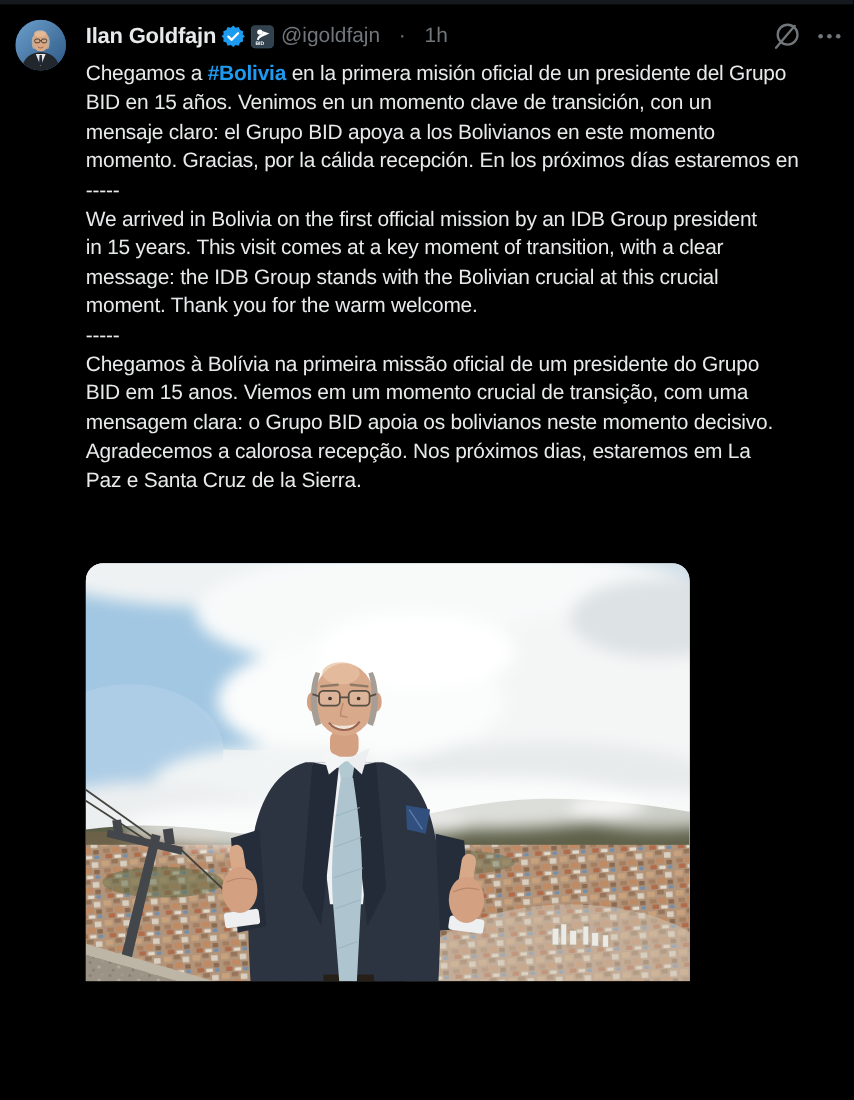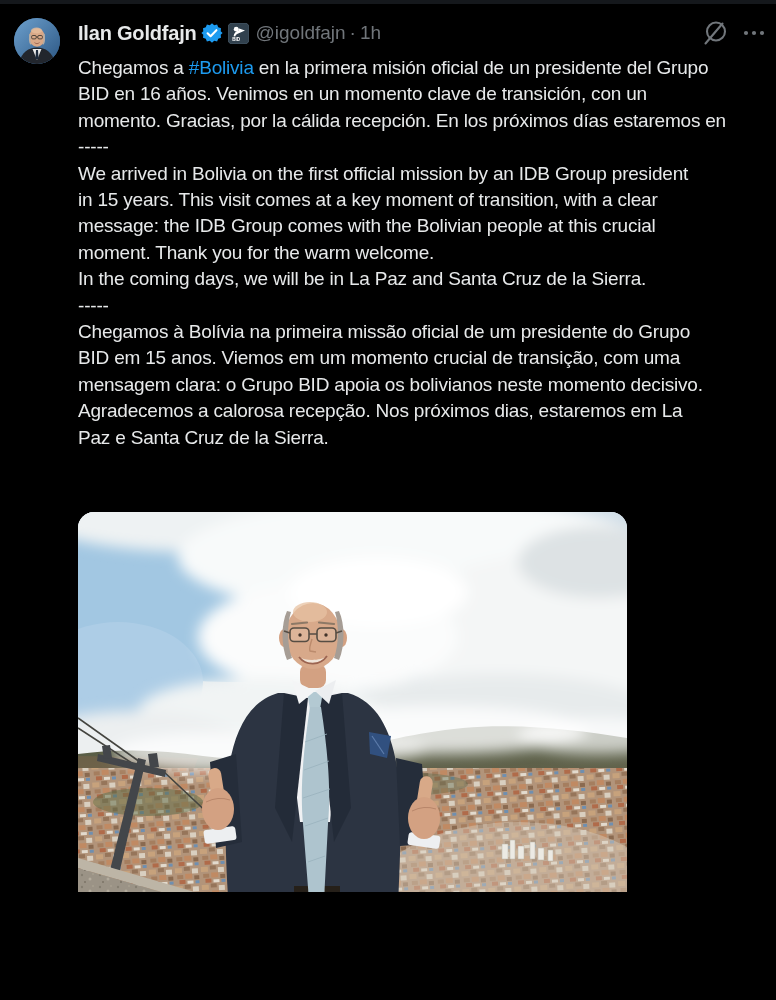--- a/index.html
+++ b/index.html
@@ -19,37 +19,37 @@
   .name{
     font-size:20px;font-weight:700;color:var(--text-primary,#e7e9ea);
     letter-spacing:-0.2px;white-space:nowrap;cursor:pointer;
   }
   .verified{width:22px;height:22px;margin-left:4px;flex:none;display:flex;}
   .affiliate{
     width:21px;height:21px;margin-left:5px;flex:none;border-radius:4px;overflow:hidden;
     cursor:pointer;display:flex;
   }
   .handle-group{
-    display:flex;align-items:center;margin-left:7px;gap:4px;
+    display:flex;align-items:center;margin-left:7px;gap:17px;
     font-size:19px;color:var(--text-secondary,#71767b);white-space:nowrap;
   }
   .handle{cursor:pointer;}
   .spacer{flex:1;}
   .icon-btn{
     display:flex;align-items:center;justify-content:center;flex:none;
     color:var(--text-secondary,#71767b);cursor:pointer;background:none;border:none;padding:0;
   }
   .grok-btn{width:30px;height:30px;margin-right:10px;}
   .more-btn{width:28px;height:28px;margin-right:2px;}
   .tweet-text{
     margin-top:5px;font-size:19px;line-height:26.4px;
     color:var(--text-primary,#e7e9ea);letter-spacing:-0.2px;
   }
   .body-line{white-space:nowrap;}
-  .hashtag{color:var(--link-blue,#1d9bf0);text-decoration:none;cursor:pointer;}
+  .hashtag{color:var(--link-blue,#1d9bf0);text-decoration:none;cursor:pointer;font-weight:bold;}
   .photo{
     position:absolute;left:78px;top:512px;width:549px;height:488px;
     border-radius:16px 16px 0 0;overflow:hidden;background:#dfe6ea;cursor:pointer;
   }
   .photo svg{display:block;}
 </style>
 </head>
 <body>
 
 <div class="screen">
@@ -111,28 +111,28 @@
         <svg width="26" height="26" viewBox="0 0 26 26">
           <circle cx="5" cy="13" r="2.1" fill="currentColor"></circle>
           <circle cx="13" cy="13" r="2.1" fill="currentColor"></circle>
           <circle cx="21" cy="13" r="2.1" fill="currentColor"></circle>
         </svg>
       </button>
     </div>
 
     <div class="tweet-text">
         <div class="body-line"><span>Chegamos a </span><a class="hashtag" href="#">#Bolivia</a><span> en la primera misión oficial de un presidente del Grupo</span></div>
-        <div class="body-line">BID en 16 años. Venimos en un momento clave de transición, con un</div>
+        <div class="body-line">BID en 15 años. Venimos en un momento clave de transición, con un</div>
+        <div class="body-line">mensaje claro: el Grupo BID apoya a los Bolivianos en este momento</div>
         <div class="body-line">momento. Gracias, por la cálida recepción. En los próximos días estaremos en</div>
         <div class="body-line">-----</div>
         <div class="body-line">We arrived in Bolivia on the first official mission by an IDB Group president</div>
         <div class="body-line">in 15 years. This visit comes at a key moment of transition, with a clear</div>
-        <div class="body-line">message: the IDB Group comes with the Bolivian people at this crucial</div>
+        <div class="body-line">message: the IDB Group stands with the Bolivian crucial at this crucial</div>
         <div class="body-line">moment. Thank you for the warm welcome.</div>
-        <div class="body-line">In the coming days, we will be in La Paz and Santa Cruz de la Sierra.</div>
         <div class="body-line">-----</div>
         <div class="body-line">Chegamos à Bolívia na primeira missão oficial de um presidente do Grupo</div>
         <div class="body-line">BID em 15 anos. Viemos em um momento crucial de transição, com uma</div>
         <div class="body-line">mensagem clara: o Grupo BID apoia os bolivianos neste momento decisivo.</div>
         <div class="body-line">Agradecemos a calorosa recepção. Nos próximos dias, estaremos em La</div>
         <div class="body-line">Paz e Santa Cruz de la Sierra.</div>
       </div>
   </div>
 
   <div class="photo">

